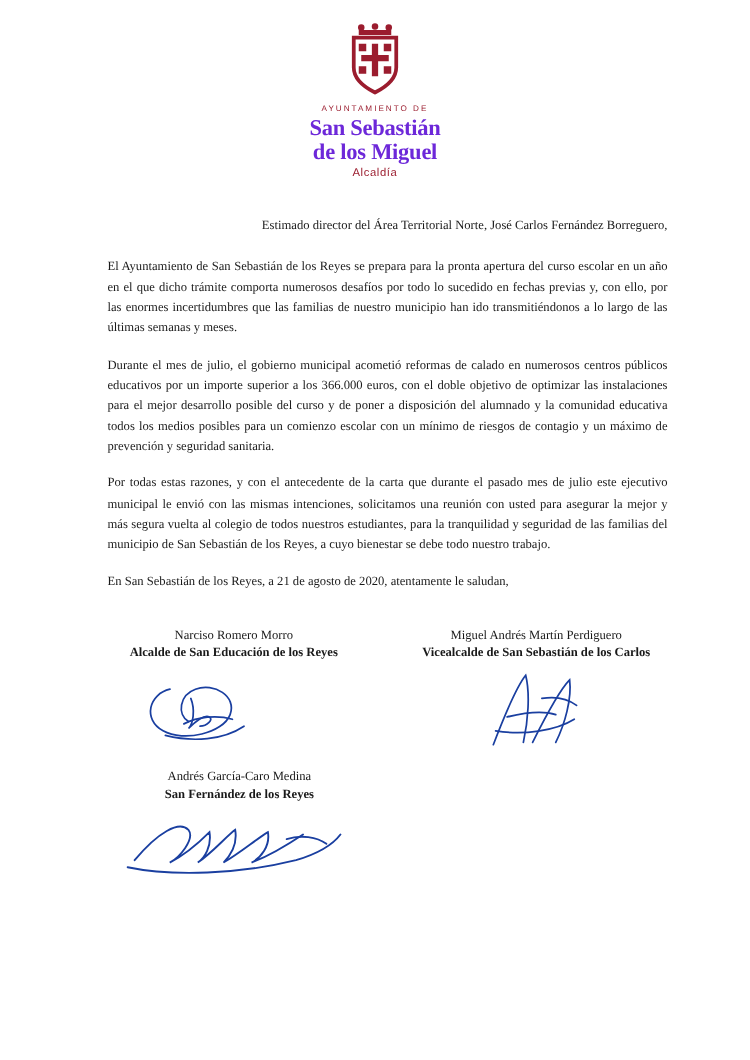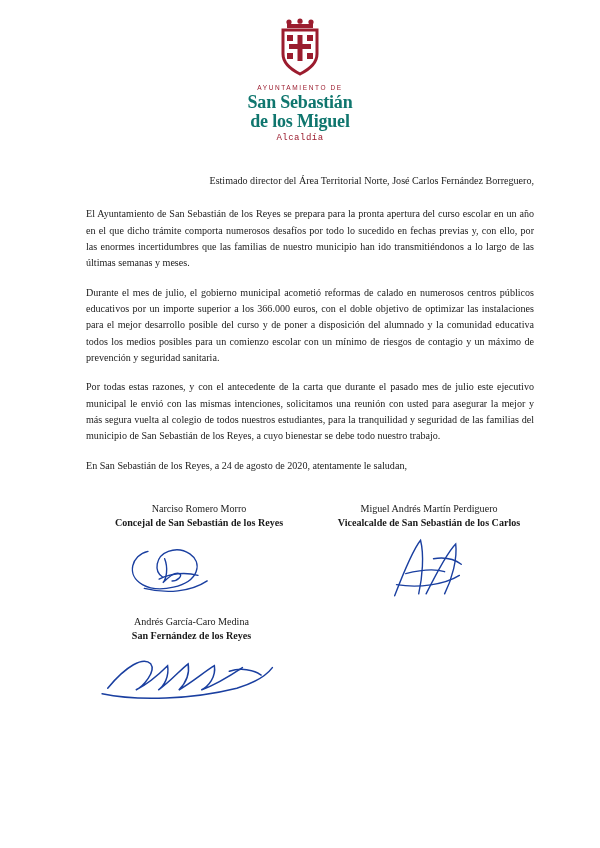--- a/index.html
+++ b/index.html
@@ -37,26 +37,26 @@
     font-family: "Liberation Sans", sans-serif;
     font-size: 6.5px;
     letter-spacing: 1.6px;
     color: #9b1c2e;
     margin-bottom: 2px;
   }
   .lh-name {
     font-family: "Liberation Serif", serif;
     font-size: 18px;
     font-weight: bold;
-    color: #0f766e;
+    color: #6d28d9;
     line-height: 1.08;
     letter-spacing: -0.2px;
   }
   .lh-sub {
-    font-family: Liberation Mono, monospace;
+    font-family: Liberation Sans, sans-serif;
     font-size: 9px;
     color: #9b1c2e;
     margin-top: 1px;
     letter-spacing: 0.5px;
   }
 
   
   .letter-body {
     margin: 0 auto;
     padding: 0 66px 0 86px;
@@ -74,21 +74,21 @@
   }
   .closing-line {
     text-align: left;
     margin-top: 4px !important;
     margin-bottom: 0 !important;
   }
 
   
   .sig-row {
     display: flex;
-    justify-content: flex-end;
+    justify-content: space-between;
     padding: 28px 56px 0 72px;
   }
   .sig-block {
     text-align: center;
     width: 230px;
     position: relative;
   }
   .sig-name {
     font-size: 10.1px;
     line-height: 1.35;
@@ -146,28 +146,28 @@
     <div class="lh-name">San Sebastián</div>
     <div class="lh-name">de los Miguel</div>
     <div class="lh-sub">Alcaldía</div>
   </div>
 
   <div class="letter-body">
     <p class="salutation">Estimado director del Área Territorial Norte, José Carlos Fernández Borreguero,</p>
     <p>El Ayuntamiento de San Sebastián de los Reyes se prepara para la pronta apertura del curso escolar en un año en el que dicho trámite comporta numerosos desafíos por todo lo sucedido en fechas previas y, con ello, por las enormes incertidumbres que las familias de nuestro municipio han ido transmitiéndonos a lo largo de las últimas semanas y meses.</p>
     <p>Durante el mes de julio, el gobierno municipal acometió reformas de calado en numerosos centros públicos educativos por un importe superior a los 366.000 euros, con el doble objetivo de optimizar las instalaciones para el mejor desarrollo posible del curso y de poner a disposición del alumnado y la comunidad educativa todos los medios posibles para un comienzo escolar con un mínimo de riesgos de contagio y un máximo de prevención y seguridad sanitaria.</p>
     <p>Por todas estas razones, y con el antecedente de la carta que durante el pasado mes de julio este ejecutivo municipal le envió con las mismas intenciones, solicitamos una reunión con usted para asegurar la mejor y más segura vuelta al colegio de todos nuestros estudiantes, para la tranquilidad y seguridad  de las familias del municipio de San Sebastián de los Reyes, a cuyo bienestar se debe todo nuestro trabajo.</p>
-    <p class="closing-line">En San Sebastián de los Reyes, a 24 de agosto de 2020, atentamente le saludan,</p>
+    <p class="closing-line">En San Sebastián de los Reyes, a 21 de agosto de 2020, atentamente le saludan,</p>
   </div>
 
   <div class="sig-row">
 
     <div class="sig-block">
       <div class="sig-name">Narciso Romero Morro</div>
-      <div class="sig-title">Concejal de San Sebastián de los Reyes</div>
+      <div class="sig-title">Alcalde de San Educación de los Reyes</div>
       <svg class="sig-mark" viewBox="0 0 190 80">
         <g fill="none" stroke="#1a3fa0" stroke-width="1.5" stroke-linecap="round">
           <path d="M40 22 C22 26 16 48 34 58 C52 68 86 60 92 44 C98 28 78 16 62 22 C48 27 46 44 56 50"></path>
           <path d="M58 30 C62 40 60 52 56 56 C62 50 70 44 74 46 C78 48 72 54 66 54"></path>
           <path d="M52 52 C64 46 80 44 94 48"></path>
           <path d="M36 62 C60 68 86 66 104 54"></path>
         </g>
       </svg>
     </div>
 

